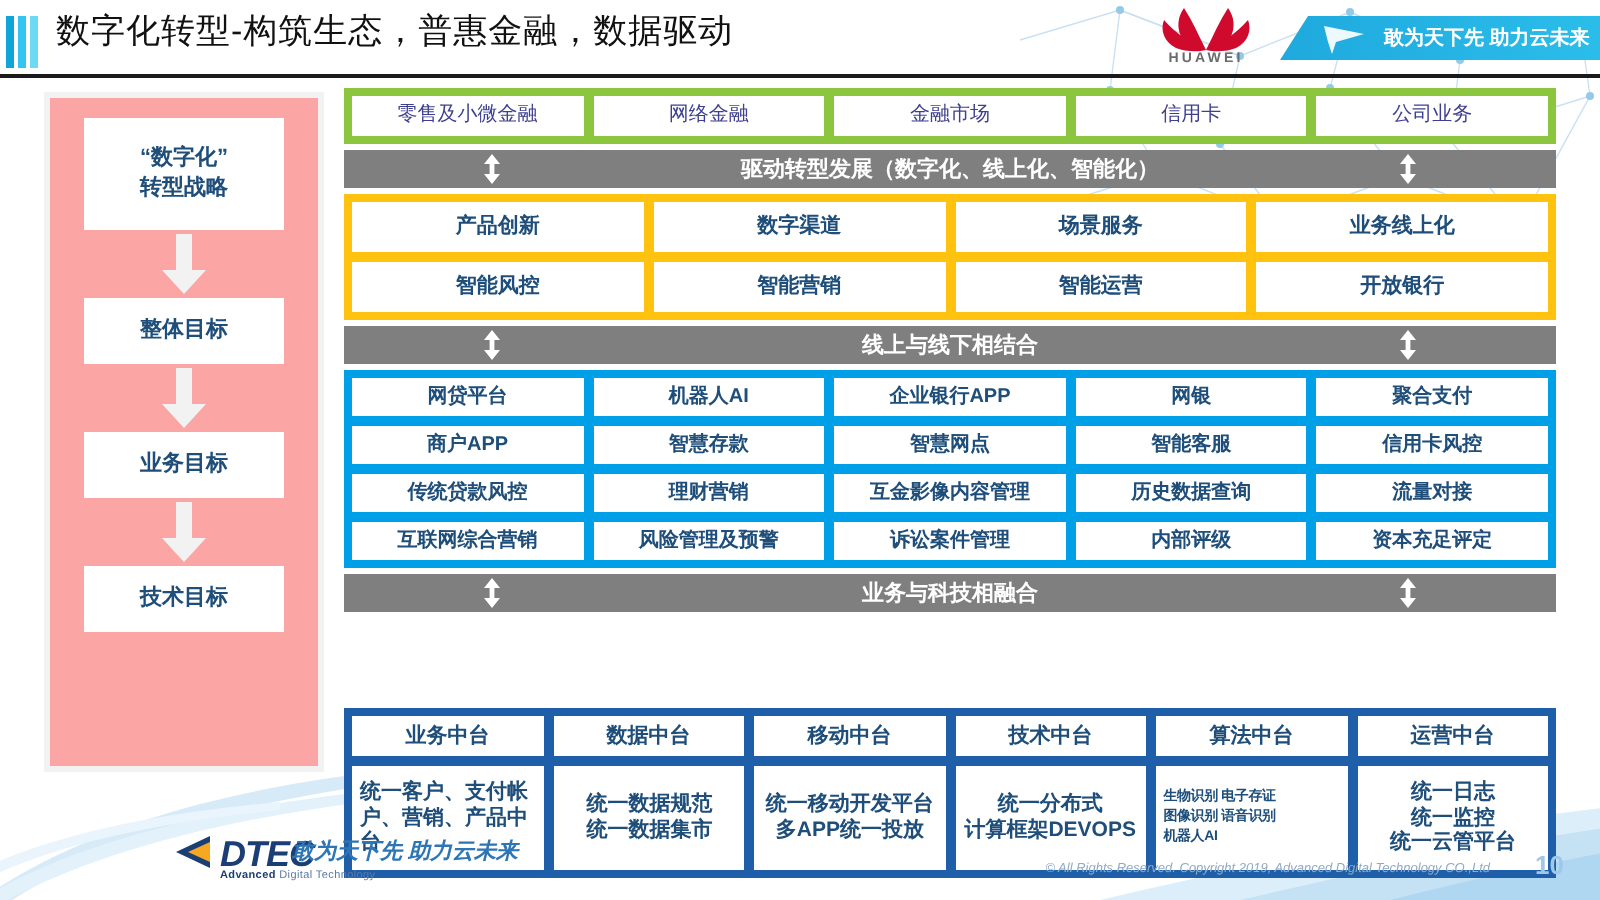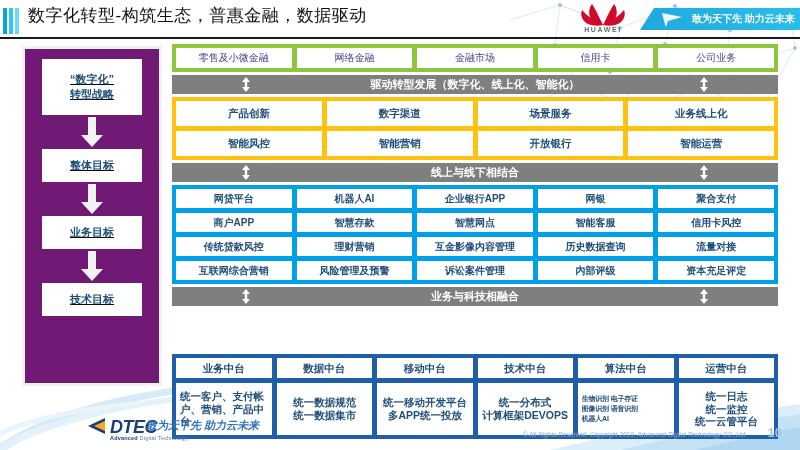--- a/index.html
+++ b/index.html
@@ -67,24 +67,23 @@
     position: absolute; left: 640px; top: 8px; width: 160px; height: 22px;
   }
   .hw-banner-txt {
     position: absolute; left: 52px; top: 4px;
     font-size: 10px; color: #ffffff; font-weight: bold; white-space: nowrap;
   }
 
   
   .left-col {
     position: absolute; left: 22px; top: 46px; width: 140px; height: 340px;
-    background: #701a75; border: 3px solid #f2f2f2;
+    background: #fca5a5; border: 3px solid #f2f2f2;
     display: flex; flex-direction: column; align-items: center;
     padding: 10px 0;
-    text-decoration: underline;
   }
   .lbox {
     width: 100px; background: #ffffff;
     display: flex; align-items: center; justify-content: center;
     text-align: center; font-size: 11px; color: #1e4e79; font-weight: bold;
     line-height: 1.35; padding: 6px 2px;
   }
   .lbox.tall { height: 56px; }
   .lbox.norm { height: 33px; }
   .down-arrow { width: 26px; height: 34px; flex: 0 0 auto; }
@@ -282,22 +281,22 @@
     <div class="group orange">
       <div class="grow">
         <div class="cell">产品创新</div>
         <div class="cell">数字渠道</div>
         <div class="cell">场景服务</div>
         <div class="cell">业务线上化</div>
       </div>
       <div class="grow">
         <div class="cell">智能风控</div>
         <div class="cell">智能营销</div>
+        <div class="cell">智能运营</div>
         <div class="cell">开放银行</div>
-        <div class="cell">智能运营</div>
       </div>
     </div>
 
     <div class="band">
       <svg class="dbl l" viewBox="0 0 12 15">
         <path d="M6 0 L10 5 H7.2 V10 H10 L6 15 L2 10 H4.8 V5 H2 Z" fill="#fff"></path>
       </svg>
       <span>线上与线下相结合</span>
       <svg class="dbl r" viewBox="0 0 12 15">
         <path d="M6 0 L10 5 H7.2 V10 H10 L6 15 L2 10 H4.8 V5 H2 Z" fill="#fff"></path>

